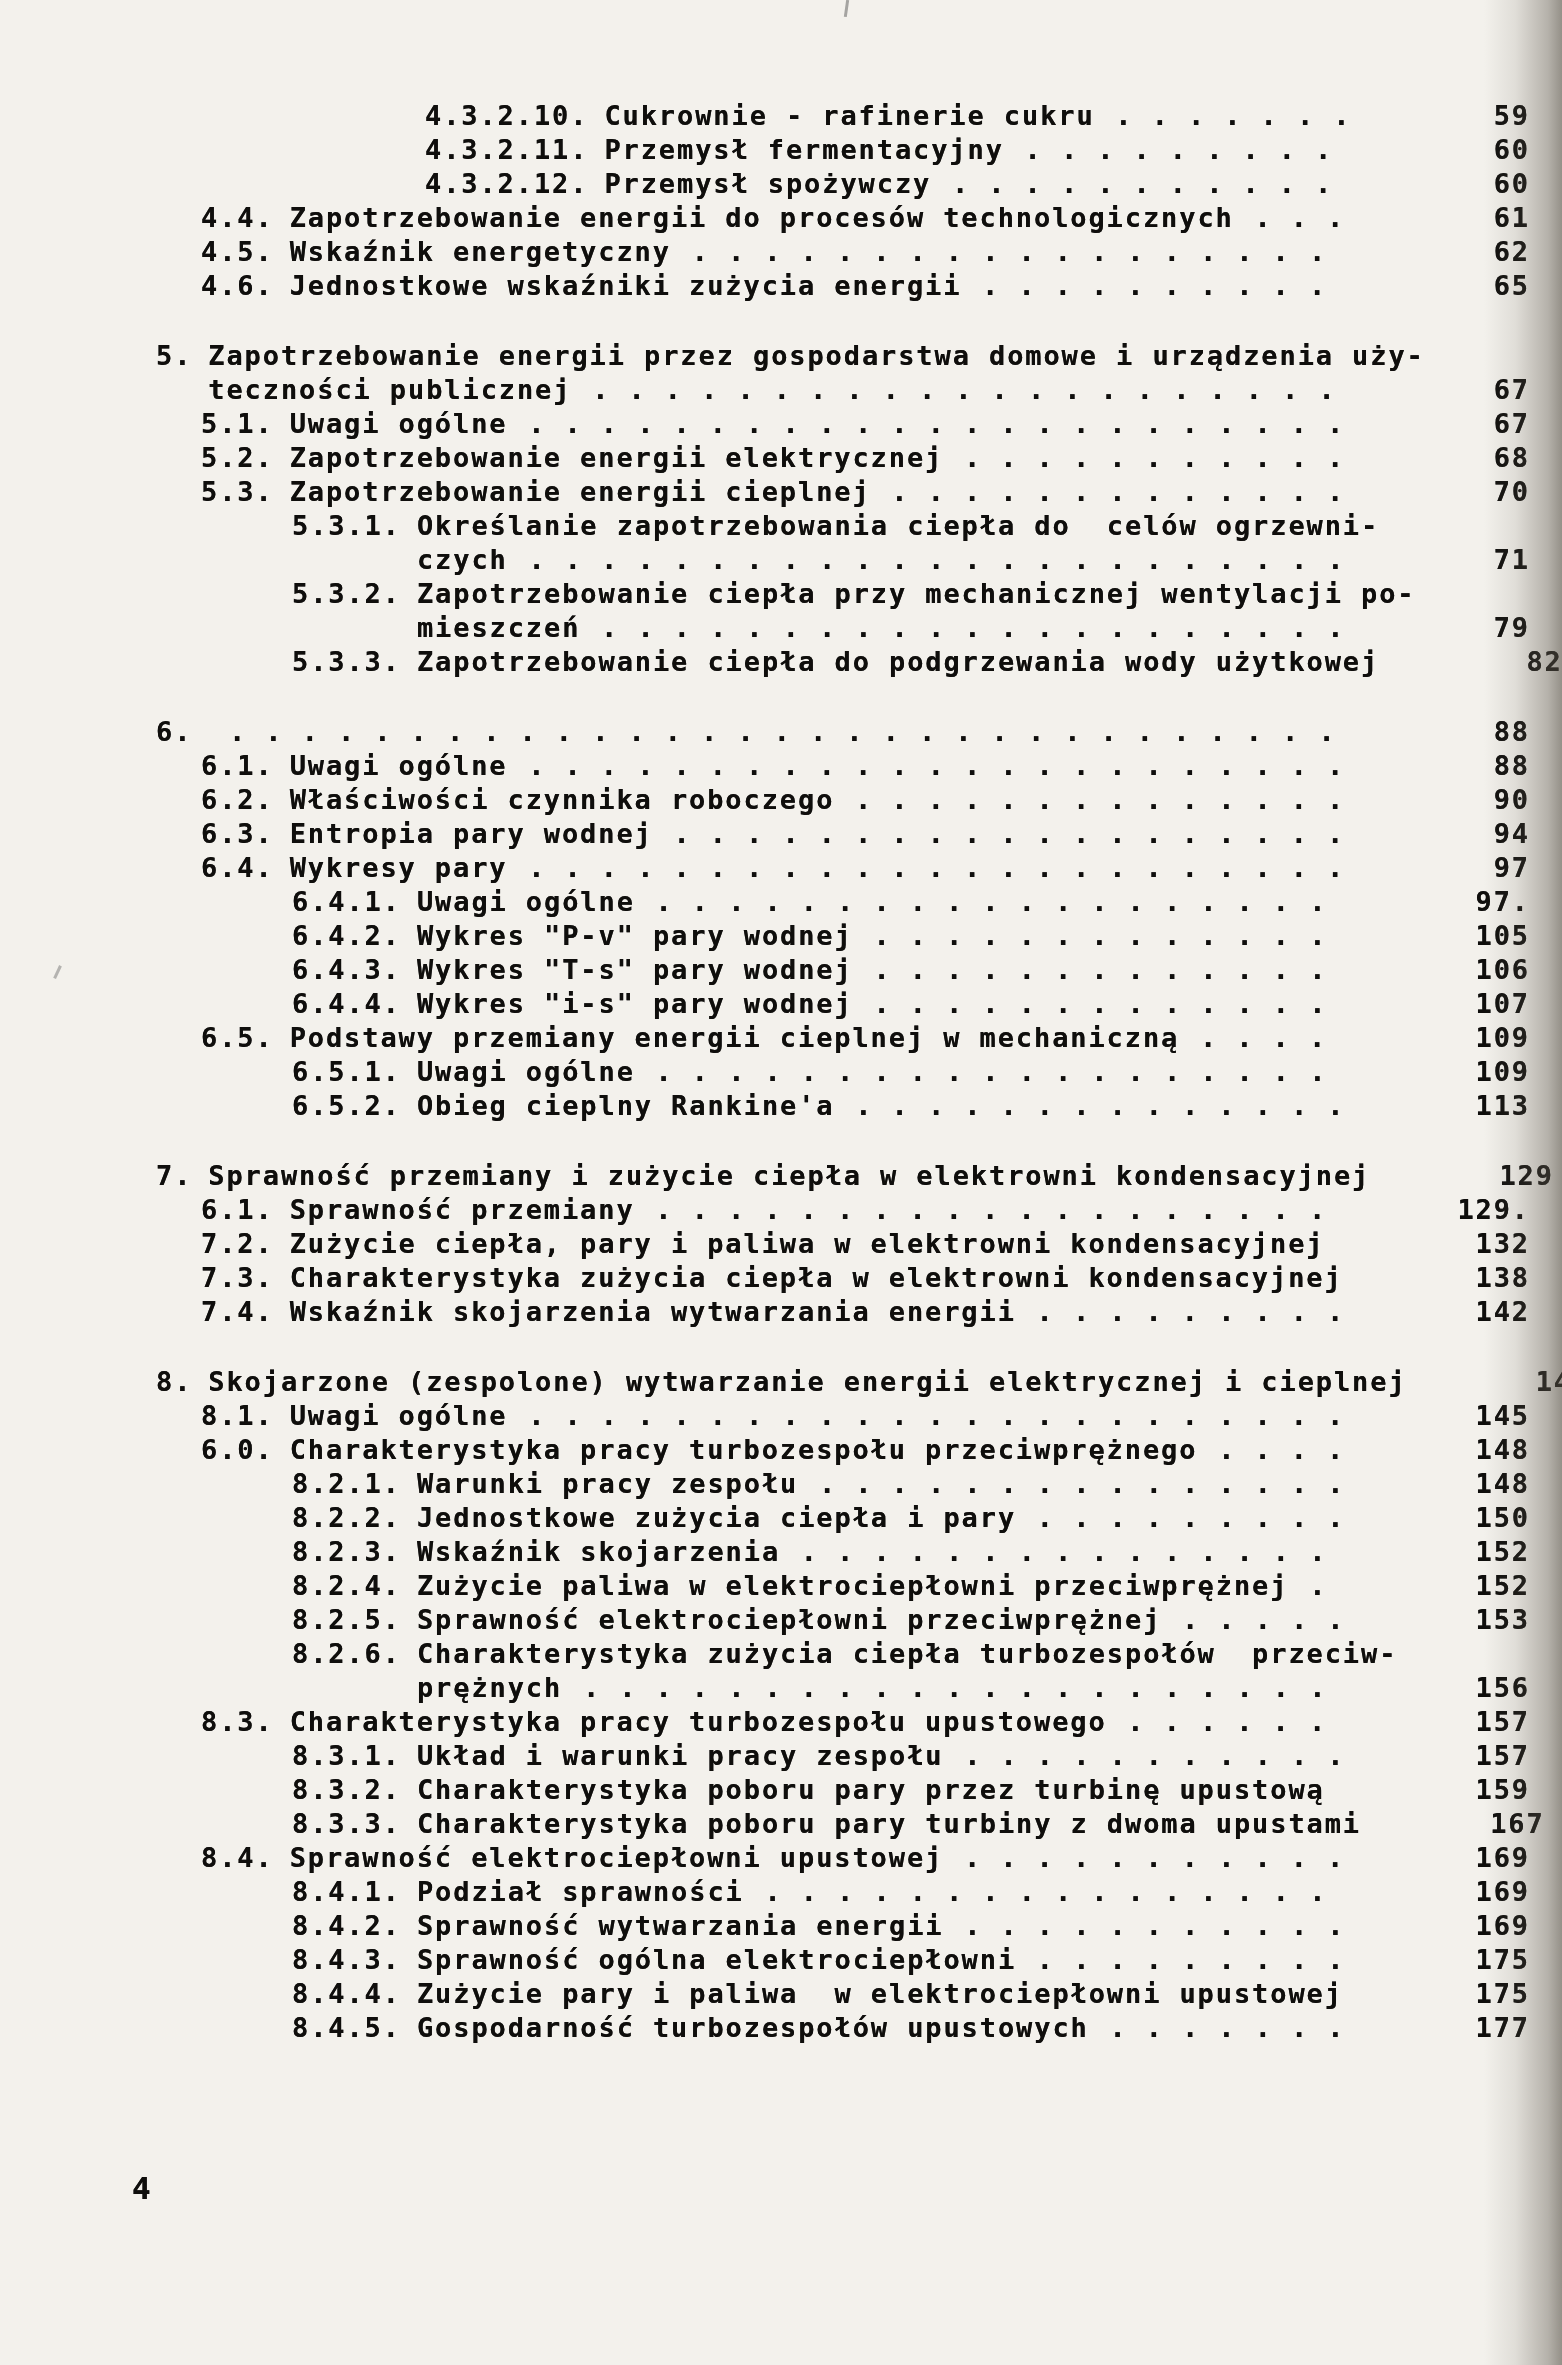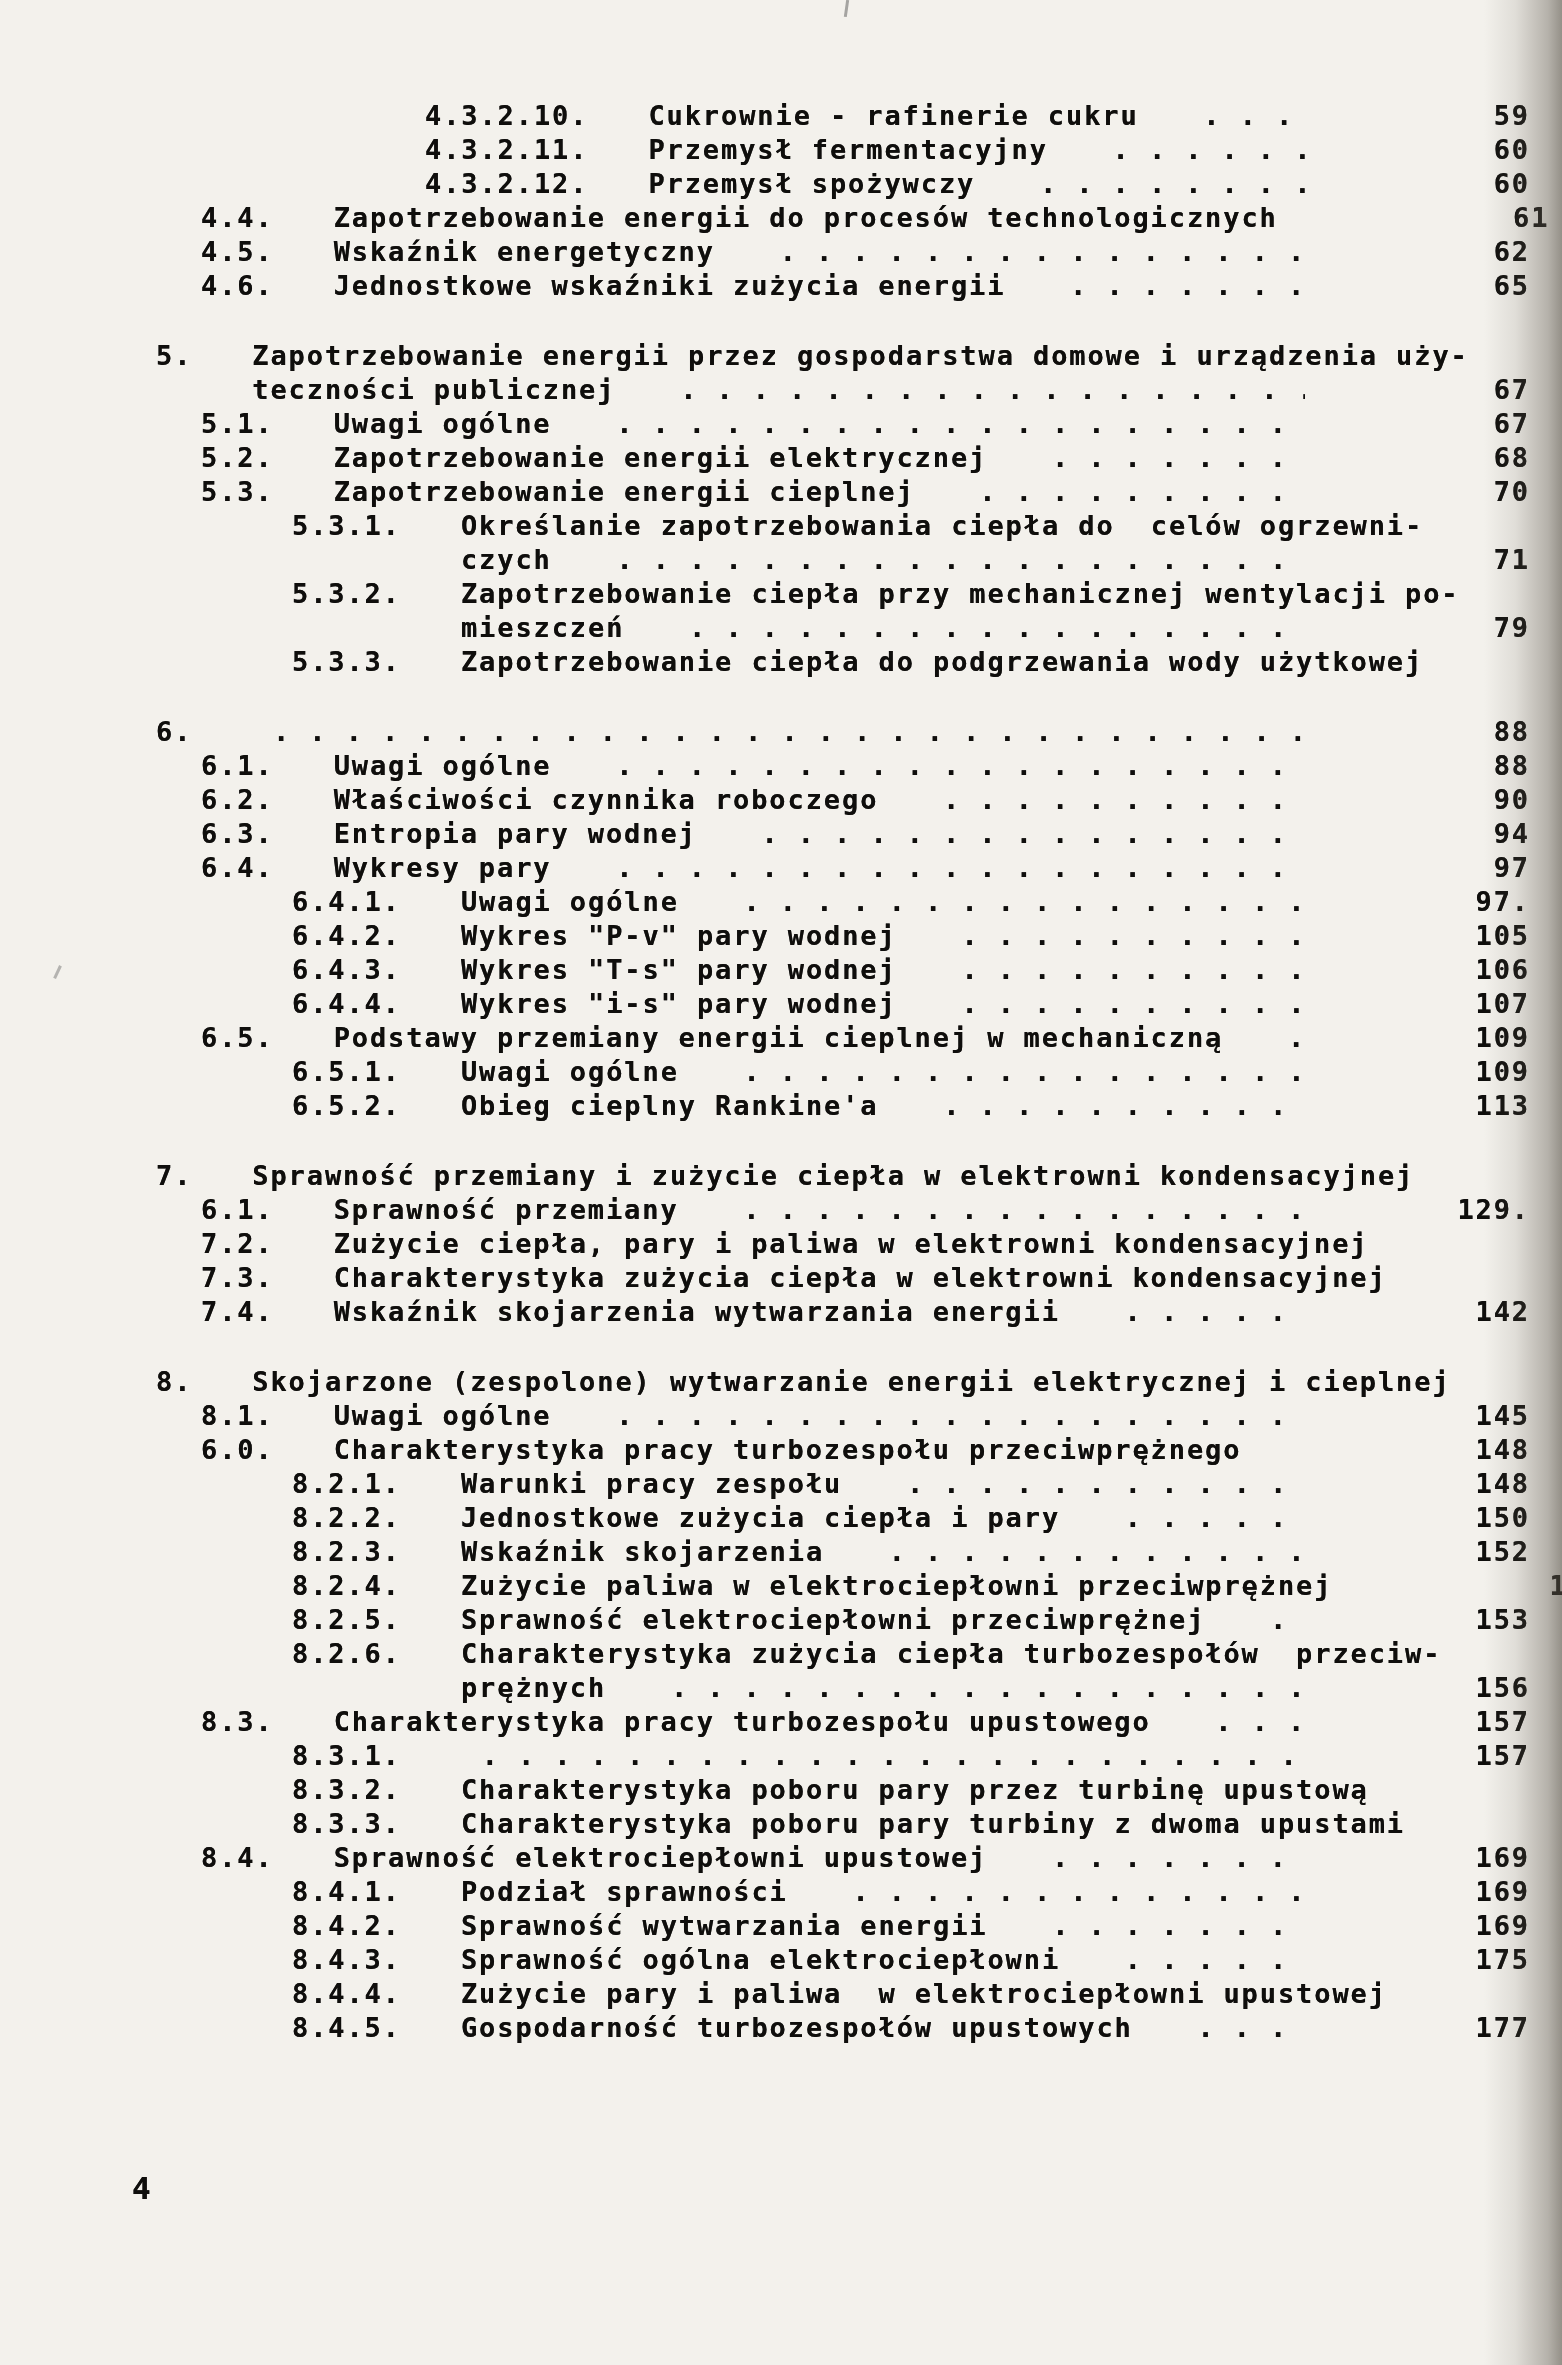--- a/index.html
+++ b/index.html
@@ -27,21 +27,20 @@
     position:absolute;left:56px;top:965px;width:2.6px;height:14.3px;
     background:rgba(80,80,80,.38);transform:rotate(25deg);
   }
 
   #toc{position:absolute;left:156px;top:99px;width:1374px;}
   .row{
     display:flex;align-items:baseline;
     font-size:27px;line-height:34px;font-weight:700;letter-spacing:1.9px;
     white-space:pre;
     text-shadow:0 0 0.6px rgba(12,12,12,.75);
-    gap:44px;
   }
   .row.gap{margin-top:36px;}
   .indent-1{padding-left:0;}
   .indent-2{padding-left:45px;align-items:flex-end;}
   .indent-3{padding-left:136px;}
   .indent-4{padding-left:269px;}
   .num{flex:0 0 auto;margin-right:16px;}
   .num.ghost{visibility:hidden;}
   .text{flex:0 0 auto;}
   .dots{
@@ -97,21 +96,21 @@
     <div class="row indent-2"><span class="num">8.1.</span><span class="text">Uwagi ogólne</span><span class="dots"> . . . . . . . . . . . . . . . . . . . . . . . . . . . . . . . . . . . . . . . . . . . . . . . . . . . . . . . . . . . . . . . . . . . . . . . . . . . . . . . .</span><span class="page">145</span></div>
     <div class="row indent-2"><span class="num">6.0.</span><span class="text">Charakterystyka pracy turbozespołu przeciwprężnego</span><span class="dots"> . . . . . . . . . . . . . . . . . . . . . . . . . . . . . . . . . . . . . . . . . . . . . . . . . . . . . . . . . . . . . . . . . . . . . . . . . . . . . . . .</span><span class="page">148</span></div>
     <div class="row indent-3"><span class="num">8.2.1.</span><span class="text">Warunki pracy zespołu</span><span class="dots"> . . . . . . . . . . . . . . . . . . . . . . . . . . . . . . . . . . . . . . . . . . . . . . . . . . . . . . . . . . . . . . . . . . . . . . . . . . . . . . . .</span><span class="page">148</span></div>
     <div class="row indent-3"><span class="num">8.2.2.</span><span class="text">Jednostkowe zużycia ciepła i pary</span><span class="dots"> . . . . . . . . . . . . . . . . . . . . . . . . . . . . . . . . . . . . . . . . . . . . . . . . . . . . . . . . . . . . . . . . . . . . . . . . . . . . . . . .</span><span class="page">150</span></div>
     <div class="row indent-3"><span class="num">8.2.3.</span><span class="text">Wskaźnik skojarzenia</span><span class="dots"> . . . . . . . . . . . . . . . . . . . . . . . . . . . . . . . . . . . . . . . . . . . . . . . . . . . . . . . . . . . . . . . . . . . . . . . . . . . . . . . .</span><span class="page">152</span></div>
     <div class="row indent-3"><span class="num">8.2.4.</span><span class="text">Zużycie paliwa w elektrociepłowni przeciwprężnej</span><span class="dots"> . . . . . . . . . . . . . . . . . . . . . . . . . . . . . . . . . . . . . . . . . . . . . . . . . . . . . . . . . . . . . . . . . . . . . . . . . . . . . . . .</span><span class="page">152</span></div>
     <div class="row indent-3"><span class="num">8.2.5.</span><span class="text">Sprawność elektrociepłowni przeciwprężnej</span><span class="dots"> . . . . . . . . . . . . . . . . . . . . . . . . . . . . . . . . . . . . . . . . . . . . . . . . . . . . . . . . . . . . . . . . . . . . . . . . . . . . . . . .</span><span class="page">153</span></div>
     <div class="row indent-3"><span class="num">8.2.6.</span><span class="text">Charakterystyka zużycia ciepła turbozespołów  przeciw-</span></div>
     <div class="row indent-3"><span class="num ghost">8.2.6.</span><span class="text">prężnych</span><span class="dots"> . . . . . . . . . . . . . . . . . . . . . . . . . . . . . . . . . . . . . . . . . . . . . . . . . . . . . . . . . . . . . . . . . . . . . . . . . . . . . . . .</span><span class="page">156</span></div>
     <div class="row indent-2"><span class="num">8.3.</span><span class="text">Charakterystyka pracy turbozespołu upustowego</span><span class="dots"> . . . . . . . . . . . . . . . . . . . . . . . . . . . . . . . . . . . . . . . . . . . . . . . . . . . . . . . . . . . . . . . . . . . . . . . . . . . . . . . .</span><span class="page">157</span></div>
-    <div class="row indent-3"><span class="num">8.3.1.</span><span class="dots"> . . . . . . . . . . . . . . . . . . . . . . . . . . . . . . . . . . . . . . . . . . . . . . . . . . . . . . . . . . . . . . . . . . . . . . . . . . . . . . . .</span><span class="page">157</span></div>
+    <div class="row indent-3"><span class="num">8.3.1.</span><span class="text">Układ i warunki pracy zespołu</span><span class="dots"> . . . . . . . . . . . . . . . . . . . . . . . . . . . . . . . . . . . . . . . . . . . . . . . . . . . . . . . . . . . . . . . . . . . . . . . . . . . . . . . .</span><span class="page">157</span></div>
     <div class="row indent-3"><span class="num">8.3.2.</span><span class="text">Charakterystyka poboru pary przez turbinę upustową</span><span class="dots"> . . . . . . . . . . . . . . . . . . . . . . . . . . . . . . . . . . . . . . . . . . . . . . . . . . . . . . . . . . . . . . . . . . . . . . . . . . . . . . . .</span><span class="page">159</span></div>
     <div class="row indent-3"><span class="num">8.3.3.</span><span class="text">Charakterystyka poboru pary turbiny z dwoma upustami</span><span class="dots"> . . . . . . . . . . . . . . . . . . . . . . . . . . . . . . . . . . . . . . . . . . . . . . . . . . . . . . . . . . . . . . . . . . . . . . . . . . . . . . . .</span><span class="page">167</span></div>
     <div class="row indent-2"><span class="num">8.4.</span><span class="text">Sprawność elektrociepłowni upustowej</span><span class="dots"> . . . . . . . . . . . . . . . . . . . . . . . . . . . . . . . . . . . . . . . . . . . . . . . . . . . . . . . . . . . . . . . . . . . . . . . . . . . . . . . .</span><span class="page">169</span></div>
     <div class="row indent-3"><span class="num">8.4.1.</span><span class="text">Podział sprawności</span><span class="dots"> . . . . . . . . . . . . . . . . . . . . . . . . . . . . . . . . . . . . . . . . . . . . . . . . . . . . . . . . . . . . . . . . . . . . . . . . . . . . . . . .</span><span class="page">169</span></div>
     <div class="row indent-3"><span class="num">8.4.2.</span><span class="text">Sprawność wytwarzania energii</span><span class="dots"> . . . . . . . . . . . . . . . . . . . . . . . . . . . . . . . . . . . . . . . . . . . . . . . . . . . . . . . . . . . . . . . . . . . . . . . . . . . . . . . .</span><span class="page">169</span></div>
     <div class="row indent-3"><span class="num">8.4.3.</span><span class="text">Sprawność ogólna elektrociepłowni</span><span class="dots"> . . . . . . . . . . . . . . . . . . . . . . . . . . . . . . . . . . . . . . . . . . . . . . . . . . . . . . . . . . . . . . . . . . . . . . . . . . . . . . . .</span><span class="page">175</span></div>
     <div class="row indent-3"><span class="num">8.4.4.</span><span class="text">Zużycie pary i paliwa  w elektrociepłowni upustowej</span><span class="dots"> . . . . . . . . . . . . . . . . . . . . . . . . . . . . . . . . . . . . . . . . . . . . . . . . . . . . . . . . . . . . . . . . . . . . . . . . . . . . . . . .</span><span class="page">175</span></div>
     <div class="row indent-3"><span class="num">8.4.5.</span><span class="text">Gospodarność turbozespołów upustowych</span><span class="dots"> . . . . . . . . . . . . . . . . . . . . . . . . . . . . . . . . . . . . . . . . . . . . . . . . . . . . . . . . . . . . . . . . . . . . . . . . . . . . . . . .</span><span class="page">177</span></div>
   </div>
 

